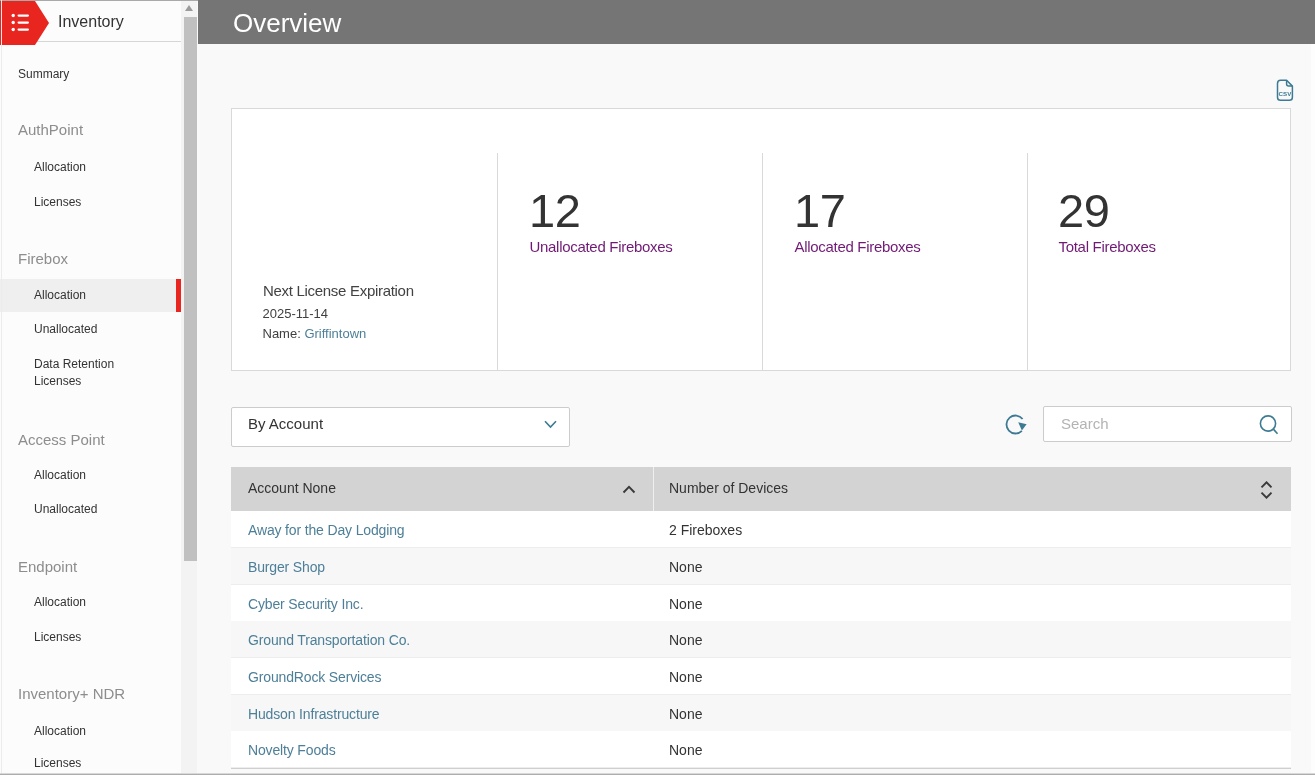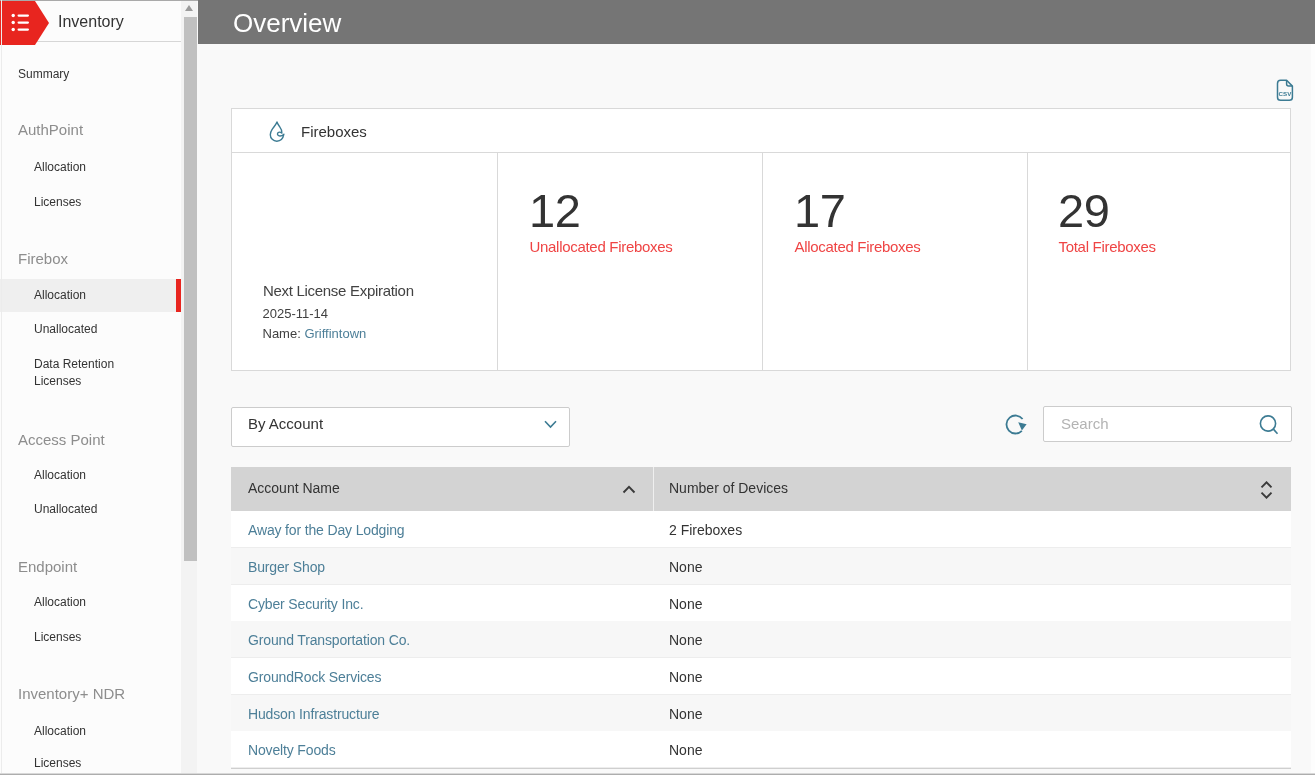--- a/index.html
+++ b/index.html
@@ -29,21 +29,21 @@
 
 .csvicon { position:absolute; left:1276px; top:79px; cursor:pointer; }
 
 
 .card { position:absolute; left:231px; top:108px; width:1060px; height:263px; background:#fff; border:1px solid #d9d9d9; }
 .card-head { position:absolute; left:0; top:0; width:1058px; height:44px; border-bottom:1px solid #d9d9d9; }
 .card-head svg { position:absolute; left:37px; top:12px; }
 .card-head .h { position:absolute; left:69px; top:13.5px; font-size:15px; color:#333; }
 .cdiv { position:absolute; top:44px; width:1px; height:217px; background:#d9d9d9; }
 .big { position:absolute; font-size:47px; line-height:43px; color:#333; letter-spacing:-0.3px; }
-.lbl { position:absolute; font-size:15px; color:#ef4444; letter-spacing:-0.3px; }
+.lbl { position:absolute; font-size:15px; color:#701a75; letter-spacing:-0.3px; }
 .sm  { position:absolute; font-size:13px; color:#404040; }
 .lnk { color:#4d7f98; }
 
 
 .select { position:absolute; left:231px; top:407px; width:339px; height:40px; background:#fff; border:1px solid #cccccc; border-radius:2px; }
 .select .v { position:absolute; left:16px; top:7px; font-size:15px; color:#333; }
 .select svg { position:absolute; right:12px; top:11.5px; }
 .refresh { position:absolute; left:1003.5px; top:413px; }
 .search { position:absolute; left:1043px; top:406px; width:249px; height:36px; background:#fff; border:1px solid #cccccc; border-radius:2px; }
 .search .ph { position:absolute; left:17px; top:7.5px; font-size:15px; color:#b3b3b3; }
@@ -111,26 +111,20 @@
   </div>
 <div class="rightstrip"></div>
 
 <svg class="csvicon" width="18" height="23" viewBox="0 0 18 23">
   <path d="M10.6 1.3 H 4.6 Q 1.5 1.3 1.5 4.4 V 18.2 Q 1.5 21.3 4.6 21.3 H 13.3 Q 16.4 21.3 16.4 18.2 V 7.1 Z" fill="none" stroke="#3c7b93" stroke-width="1.5" stroke-linejoin="round"></path>
   <path d="M10.6 1.6 v 3.4 q 0 2 2 2 h 3.6" fill="none" stroke="#3c7b93" stroke-width="1.5"></path>
   <text x="8.9" y="16.6" font-size="6.2" text-anchor="middle" font-weight="bold" fill="#3c7b93" font-family="Liberation Sans, sans-serif">CSV</text>
 </svg>
 
 <div class="card">
-  <div class="card-head">
-    <svg width="17" height="22" viewBox="0 0 17 22">
-      <path d="M 8.0 1.0 C 7.0 3.6 4.6 6.2 3.0 8.6 C 1.9 10.3 1.3 12.0 1.3 13.7 C 1.3 17.4 4.3 20.2 7.8 20.2 C 10.9 20.2 13.9 18.5 14.9 13.2 C 12.3 16.0 8.9 15.3 8.5 13.4 C 8.1 11.4 10.5 10.2 12.9 12.1 C 13.3 9.1 11.9 7.3 10.5 5.4 C 9.4 3.9 8.4 2.8 8.0 1.0 Z" fill="none" stroke="#3c7b93" stroke-width="1.4" stroke-linejoin="round"></path>
-    </svg>
-    <span class="h">Fireboxes</span>
-  </div>
   <div class="cdiv" style="left:265px;"></div>
   <div class="cdiv" style="left:530px;"></div>
   <div class="cdiv" style="left:795px;"></div>
 
   <div class="lbl" style="left:31px; top:173px; color:#424242;">Next License Expiration</div>
   <div class="sm" style="left:30.5px; top:196.5px;">2025-11-14</div>
   <div class="sm" style="left:30.5px; top:216.5px;">Name: <span class="lnk">Griffintown</span></div>
 
   <div class="big" style="left:297px; top:80px;">12</div>
   <div class="lbl" style="left:297.5px; top:129px;">Unallocated Fireboxes</div>
@@ -154,21 +148,21 @@
 </svg>
 <div class="search">
   <span class="ph">Search</span>
   <svg width="20" height="21" viewBox="0 0 20 21">
     <circle cx="9" cy="9.5" r="7.6" fill="none" stroke="#3c7b93" stroke-width="1.6"></circle>
     <line x1="14.4" y1="15.1" x2="18.5" y2="19.8" stroke="#3c7b93" stroke-width="1.6"></line>
   </svg>
 </div>
 
 <div class="thead">
-  <span class="c1">Account Name</span>
+  <span class="c1">Account None</span>
   <svg class="s1" width="14" height="9" viewBox="0 0 14 9">
       <path d="M1.5 7.5 L7 1.8 L12.5 7.5" fill="none" stroke="#3a3a3a" stroke-width="1.9"></path>
     </svg>
   <div class="vline"></div>
   <span class="c2">Number of Devices</span>
   <svg class="s2" width="13" height="18" viewBox="0 0 13 18">
       <path d="M1.5 6.3 L6.5 1.3 L11.5 6.3" fill="none" stroke="#3a3a3a" stroke-width="1.9"></path>
       <path d="M1.5 11.7 L6.5 16.7 L11.5 11.7" fill="none" stroke="#3a3a3a" stroke-width="1.9"></path>
     </svg>
 </div>

